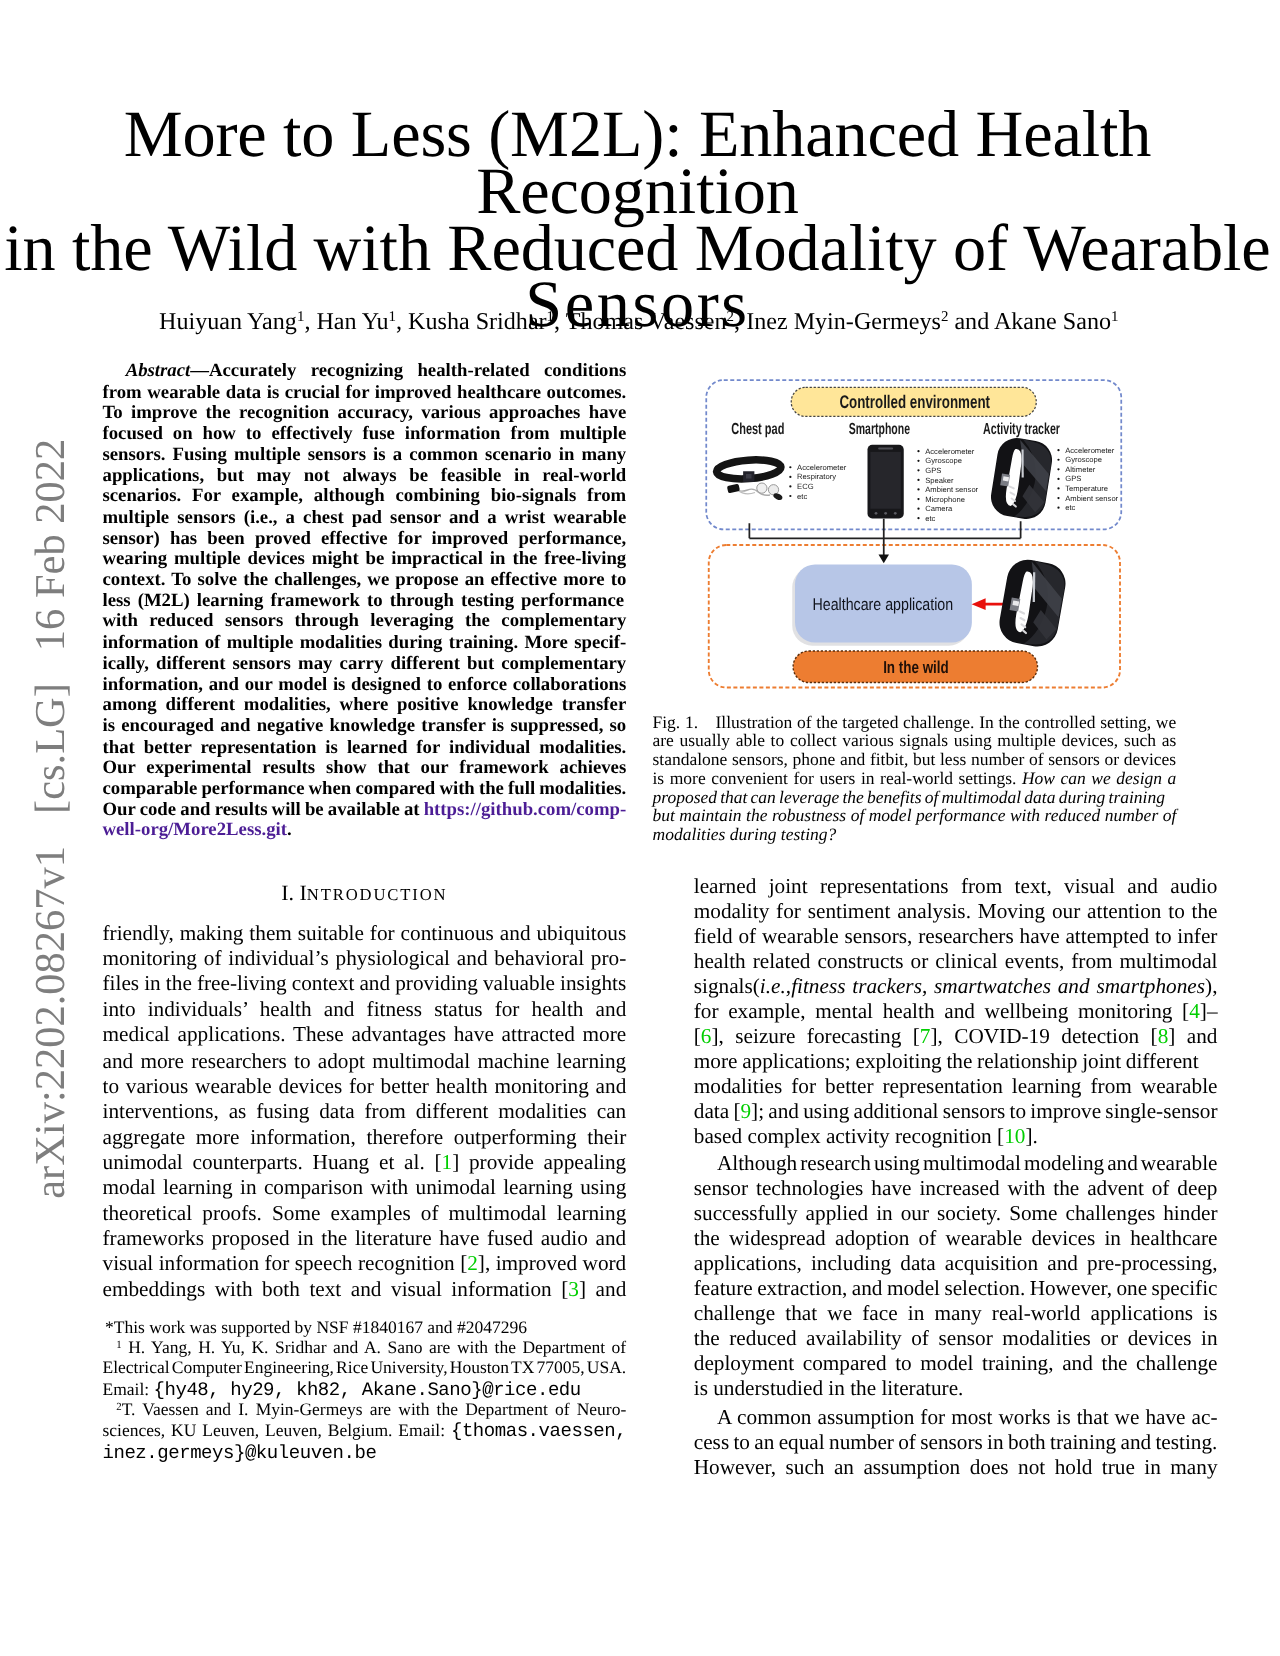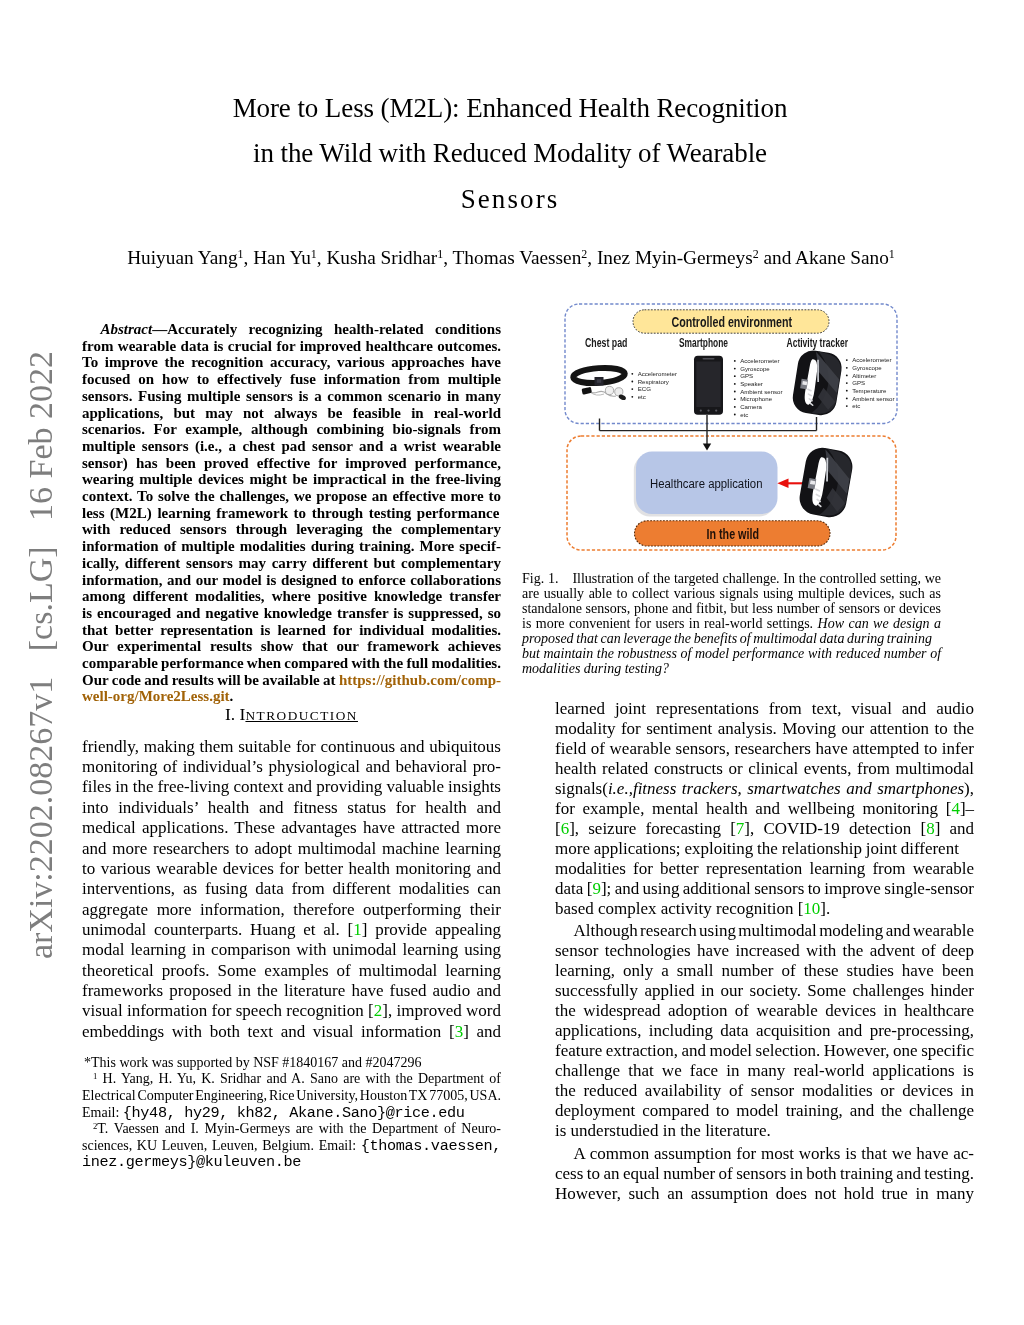--- a/index.html
+++ b/index.html
@@ -1,35 +1,35 @@
 <!DOCTYPE html>
 <html><head><meta charset="utf-8">
 <style>
 * { margin:0; padding:0; box-sizing:border-box; }
 html,body { width:1024px; height:1325px; background:#fff; overflow:hidden; }
 body { font-family:"Liberation Serif", serif; color:#000; position:relative;
   -webkit-font-smoothing:antialiased; }
 .l { white-space:nowrap; }
-.u { color:#a16207; }
+.u { color:#4c1d95; }
 .g { color:#00ce00; }
 .m { font-family:"Liberation Mono", monospace; }
 .ind { display:inline-block; width:18.5px; }
 .find { display:inline-block; width:11px; }
 sup { font-size:62%; vertical-align:baseline; position:relative; top:-0.45em; }
 #arx { position:absolute; left:-278.6px; top:636.5px; width:640px; height:36px; line-height:36px; text-align:center;
   transform:rotate(-90deg); color:#7e7e7e; font-size:34px; }
 #title { position:absolute; left:0; top:85.6px; width:1020px; text-align:center;
-  font-size:27px; line-height:45.6px; letter-spacing:-0.1px; }
+  font-size:53px; line-height:45.6px; letter-spacing:-0.1px; }
 #authors { position:absolute; left:0; top:246.8px; width:1022px; text-align:center; font-size:19.3px; line-height:22px; }
-#absb { position:absolute; left:82px; top:321px; width:419px; font-weight:bold;
+#absb { position:absolute; left:82px; top:289px; width:419px; font-weight:bold;
   font-size:15px; line-height:16.7px; }
 #absb .ind { width:18.5px; }
 #h1 { position:absolute; left:82px; top:703.6px; width:419px; text-align:center;
   font-size:17.5px; }
-#h1 .sc { font-size:13.3px; letter-spacing:1.5px;text-decoration:underline; }
+#h1 .sc { font-size:13.3px; letter-spacing:1.5px; }
 #introL { position:absolute; left:82px; top:736.8px; width:419px; font-size:17px; line-height:20.35px; }
 #fnote { position:absolute; left:82px; top:1055px; width:419px; font-size:14px; line-height:16.2px; }
 .find0 { display:inline-block; width:2px; }
 #fnote .m { font-size:15.2px; letter-spacing:-0.35px; }
 #cap { position:absolute; left:522px; top:570.8px; width:419px; font-size:14px; line-height:15.05px; }
 #colR { position:absolute; left:522px; top:699.2px; width:419px; font-size:17px; line-height:20px;margin-left:33px; }
 #rp2 { margin-top:1.6px; }
 #rp3 { margin-top:3.4px; }
 </style></head>
 <body>
@@ -235,21 +235,20 @@
 <div class="l j" id="r5" style="word-spacing:3.48px"><span class="w">for example, mental health and wellbeing monitoring [<span class="g">4</span>]–</span></div>
 <div class="l j" id="r6" style="word-spacing:4.89px"><span class="w">[<span class="g">6</span>], seizure forecasting [<span class="g">7</span>], COVID-19 detection [<span class="g">8</span>] and</span></div>
 <div class="l j" id="r7" style="word-spacing:-0.46px"><span class="w">more applications; exploiting the relationship joint different</span></div>
 <div class="l j" id="r8" style="word-spacing:2.96px"><span class="w">modalities for better representation learning from wearable</span></div>
 <div class="l j" id="r9" style="word-spacing:-0.86px"><span class="w">data [<span class="g">9</span>]; and using additional sensors to improve single-sensor</span></div>
 <div class="l" id="r10"><span class="w">based complex activity recognition [<span class="g">10</span>].</span></div>
 </div>
 <div id="rp2">
 <div class="l j" id="s0" style="word-spacing:-1.86px"><span class="w"><span class="ind"></span>Although research using multimodal modeling and wearable</span></div>
 <div class="l j" id="s1" style="word-spacing:2.10px"><span class="w">sensor technologies have increased with the advent of deep</span></div>
-<div class="l j" id="s2" style="word-spacing:3.75px"><span class="w">learning, only a small number of these studies have been</span></div>
 <div class="l j" id="s3" style="word-spacing:2.15px"><span class="w">successfully applied in our society. Some challenges hinder</span></div>
 <div class="l j" id="s4" style="word-spacing:3.15px"><span class="w">the widespread adoption of wearable devices in healthcare</span></div>
 <div class="l j" id="s5" style="word-spacing:3.07px"><span class="w">applications, including data acquisition and pre-processing,</span></div>
 <div class="l j" id="s6" style="word-spacing:-0.73px"><span class="w">feature extraction, and model selection. However, one specific</span></div>
 <div class="l j" id="s7" style="word-spacing:3.87px"><span class="w">challenge that we face in many real-world applications is</span></div>
 <div class="l j" id="s8" style="word-spacing:3.40px"><span class="w">the reduced availability of sensor modalities or devices in</span></div>
 <div class="l j" id="s9" style="word-spacing:2.67px"><span class="w">deployment compared to model training, and the challenge</span></div>
 <div class="l" id="s10"><span class="w">is understudied in the literature.</span></div>
 </div>
 <div id="rp3">

